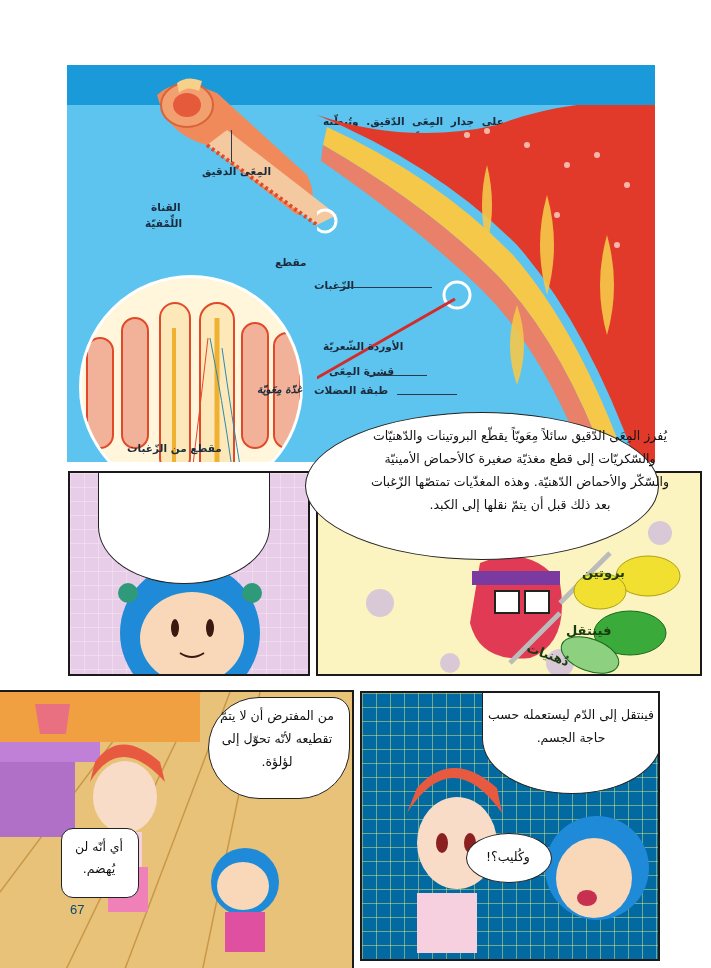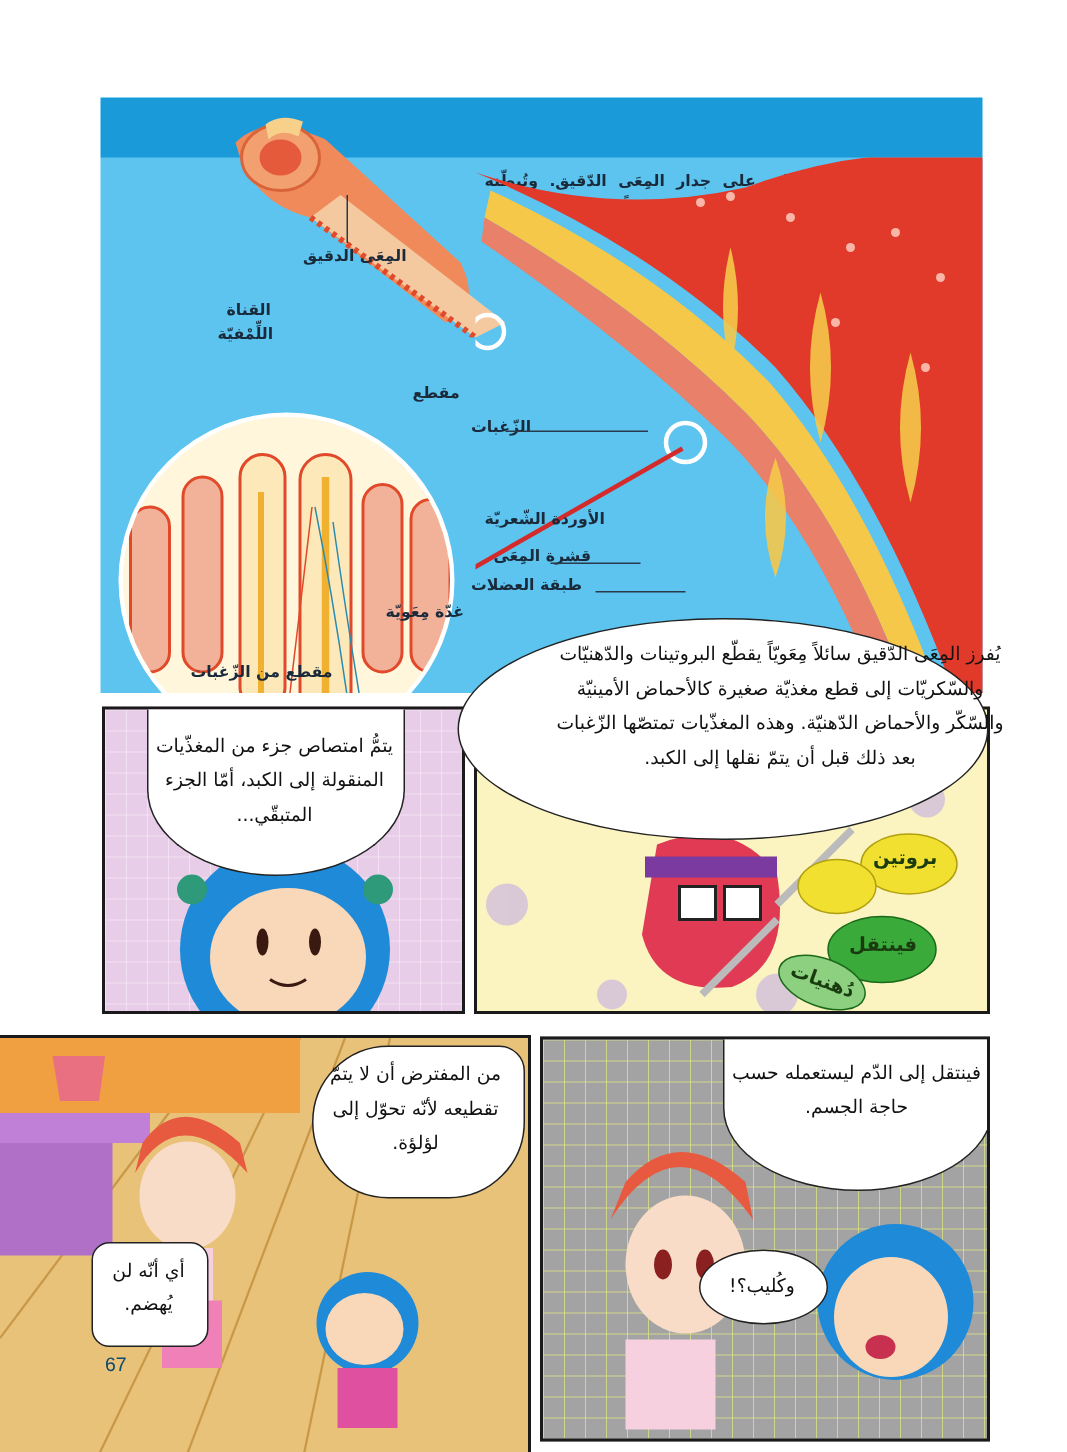--- a/index.html
+++ b/index.html
@@ -86,21 +86,21 @@
   </div>
 
   <div class="lbl ar" style="left:135px;top:100px;">المِعَى الدقيق</div>
   <div class="lbl ar" style="left:84px;top:136px;text-align:center;">القناة</div>
   <div class="lbl ar" style="left:78px;top:152px;">اللِّمْفيّة</div>
   <div class="lbl ar" style="left:208px;top:191px;">مقطع</div>
   <div class="lbl ar" style="left:247px;top:214px;">الزّغبات</div>
   <div class="lbl ar" style="left:256px;top:275px;">الأوردة الشّعريّة</div>
   <div class="lbl ar" style="left:262px;top:300px;">قشرة المِعَى</div>
   <div class="lbl ar" style="left:247px;top:319px;">طبقة العضلات</div>
-  <div class="lbl ar" style="left:190px;top:337px;">غدّة مِعَويّة</div>
+  <div class="lbl ar" style="left:190px;top:318px;font-style:italic;">غدّة مِعَويّة</div>
   <div class="lbl ar" style="left:60px;top:377px;">مقطع من الزّغبات</div>
 
   <div class="leader" style="left:165px;top:65px;width:32px;transform:rotate(90deg);"></div>
   <div class="leader" style="left:270px;top:222px;width:95px;"></div>
   <div class="leader" style="left:300px;top:310px;width:60px;"></div>
   <div class="leader" style="left:330px;top:329px;width:60px;"></div>
 </div>
 
 <div class="panel" style="left:68px;top:471px;width:238px;height:201px;background:#e8cde8;">
   <svg width="238" height="201">
@@ -112,24 +112,23 @@
     <rect width="238" height="201" fill="url(#grid)"></rect>
     <circle cx="120" cy="160" r="70" fill="#1e8ad8"></circle>
     <ellipse cx="122" cy="165" rx="52" ry="46" fill="#f8d8b8"></ellipse>
     <ellipse cx="105" cy="155" rx="4" ry="9" fill="#3a1a10"></ellipse>
     <ellipse cx="140" cy="155" rx="4" ry="9" fill="#3a1a10"></ellipse>
     <path d="M110,180 Q122,188 134,180" stroke="#3a1a10" stroke-width="2" fill="none"></path>
     <circle cx="58" cy="120" r="10" fill="#2e9a7a"></circle>
     <circle cx="182" cy="120" r="10" fill="#2e9a7a"></circle>
   </svg>
   <div class="bubble" style="left:28px;top:-2px;width:170px;height:112px;border-radius:0 0 90px 90px / 0 0 60px 60px;border-top:none;"></div>
-  <div class="btxt" style="left:30px;top:12px;width:166px;">يتمُّ امتصاص جزء من المغذّيات المنقولة إلى الكبد، أمّا الجزء المتبقّي...</div>
-</div>
-
-<div class="panel" style="left:316px;top:471px;width:340px;height:201px;background:#fbf4c0;">
+</div>
+
+<div class="panel" style="left:316px;top:471px;width:340px;height:201px;background:#fbf4c0;padding-left:42px;">
   <svg width="340" height="201">
     <g fill="#cbb8e0" opacity="0.7">
         <circle cx="20" cy="130" r="14"></circle>
         <circle cx="300" cy="60" r="12"></circle>
         <circle cx="200" cy="190" r="14"></circle>
         <circle cx="90" cy="190" r="10"></circle>
       </g>
     <path d="M120,90 Q170,70 200,110 Q210,170 170,185 Q120,190 110,150Z" fill="#e03a55"></path>
     <rect x="112" y="98" width="88" height="14" fill="#7a3aa0"></rect>
     <rect x="135" y="118" width="24" height="22" fill="#fff" stroke="#222" stroke-width="2"></rect>
@@ -170,21 +169,21 @@
     <ellipse cx="243" cy="194" rx="26" ry="24" fill="#f8d8b8"></ellipse>
     <rect x="225" y="220" width="40" height="40" fill="#e050a0"></rect>
   </svg>
   <div class="bubble" style="left:208px;top:5px;width:140px;height:100px;border-radius:60px 20px 60px 60px;"></div>
   <div class="btxt" style="left:212px;top:12px;width:130px;">من المفترض أن لا يتمّ تقطيعه لأنّه تحوّل إلى لؤلؤة.</div>
   <div class="bubble" style="left:61px;top:136px;width:76px;height:68px;border-radius:12px;"></div>
   <div class="btxt" style="left:63px;top:144px;width:72px;font-size:12.5px;line-height:22px;">أي أنّه لن يُهضم.</div>
   <div style="position:absolute;left:70px;top:210px;font-size:13px;color:#0c4a6e;font-family:'Liberation Sans',sans-serif;">67</div>
 </div>
 
-<div class="panel" style="left:360px;top:691px;width:296px;height:266px;background:#a3a3a3;">
+<div class="panel" style="left:360px;top:691px;width:296px;height:266px;background:#0369a1;">
   <svg width="296" height="266">
     <defs>
         <pattern id="grid2" width="14" height="14" patternUnits="userSpaceOnUse">
           <path d="M14 0H0V14" fill="none" stroke="#e0e880" stroke-width="1"></path>
         </pattern>
       </defs>
     <rect width="296" height="266" fill="url(#grid2)"></rect>
     <ellipse cx="95" cy="150" rx="40" ry="46" fill="#f8dcc8"></ellipse>
     <path d="M45,120 Q90,50 140,120 L135,95 Q90,55 55,95Z" fill="#e85a40"></path>
     <ellipse cx="80" cy="150" rx="6" ry="10" fill="#8a2020"></ellipse>

